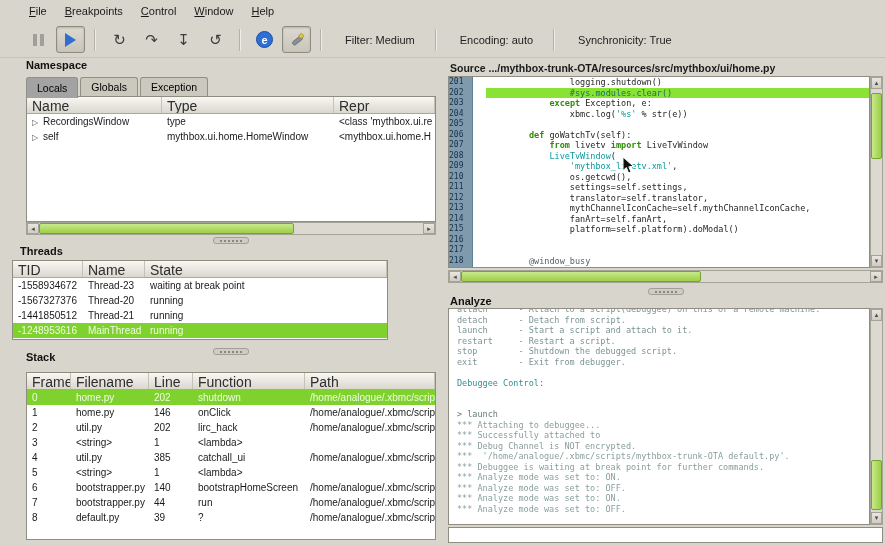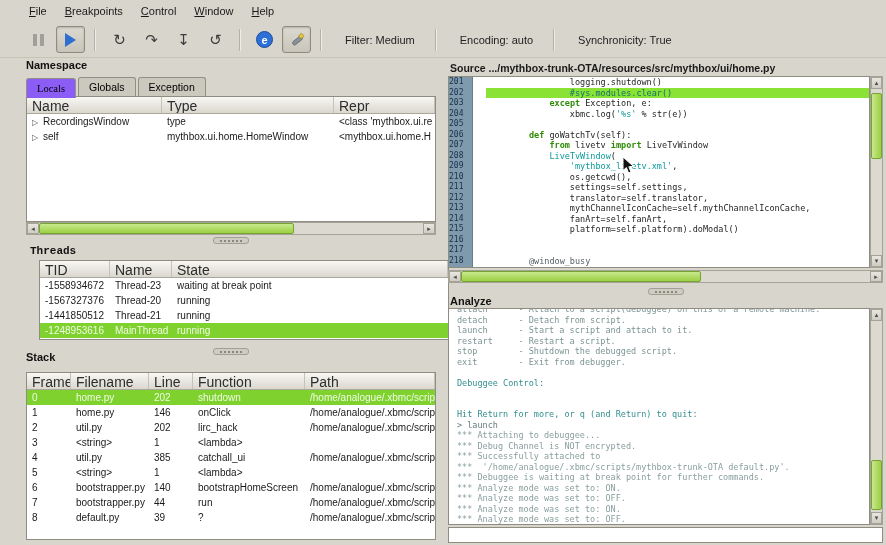--- a/index.html
+++ b/index.html
@@ -22,21 +22,21 @@
   .pause-icon { display:flex; gap:3px; opacity:.45; }
   .pause-icon i { width:4px; height:12px; background:#5f5f5f; display:block; }
   .play-icon { width:0; height:0; border-left:11px solid #2e6fd0; border-top:7px solid transparent; border-bottom:7px solid transparent; }
   .step-glyph { font-size:15px; line-height:15px; color:#3c3c3c; }
   .e-circle { width:17px; height:17px; border-radius:50%; background:#2d6fd6; border:1px solid #1c4d9e; color:#fff; font-weight:bold; font-size:11px; display:flex; align-items:center; justify-content:center; }
   
   .panel-title { position:absolute; font-weight:bold; font-size:11px; color:#111; }
   
   .tabs { position:absolute; left:26px; top:74px; height:23px; display:flex; align-items:flex-end; }
   .tab { padding:3px 10px 4px; border:1px solid #928f85; border-bottom:none; background:#cbc8be; border-radius:3px 3px 0 0; margin-right:2px; font-size:10.5px; cursor:pointer; }
-  .tab.active { background:#8b5cf6; position:relative; top:1px; padding-top:4px; z-index:2;font-family:Liberation Serif, serif; }
+  .tab.active { background:#a3a3a3; position:relative; top:1px; padding-top:4px; z-index:2; }
   
   .tbl { position:absolute; background:#fff; border:1px solid #8f8c82; overflow:hidden; }
   .thead { display:grid; height:17px; background:linear-gradient(#f8f7f3,#dad7ce); border-bottom:1px solid #aaa79d; }
   .th { padding:1px 5px; border-right:1px solid #c4c1b7; font-size:14px; color:#2d2d2d; overflow:hidden; white-space:nowrap; }
   .trow { display:grid; height:15px; line-height:15px; font-size:10px; white-space:nowrap; }
   .trow .cell { padding:0 5px; overflow:hidden; }
   .trow.sel { background:#7fd22e; color:#effbe3; }
   .ns-grid    { grid-template-columns:135px 172px 1fr; }
   .th-grid    { grid-template-columns:70px 62px 1fr; }
   .stack-grid { grid-template-columns:44px 78px 44px 112px 1fr; }
@@ -172,23 +172,23 @@
   <div class="hscroll" style="left:26px; top:222px; width:410px;">
     <span class="sarrow">◂</span>
     <span class="htrack">
         <span class="hthumb" style="left:0; width:255px;"></span>
       </span>
     <span class="sarrow">▸</span>
   </div>
 
   <div class="splitter" style="left:213px; top:237px;"></div>
 
-  <div class="panel-title" style="left:30px; top:245px;font-family:Liberation Mono, monospace;">Threads</div>
-
-  <div class="tbl" style="left:39px; top:260px; width:410px; height:80px;">
+  <div class="panel-title" style="left:20px; top:245px;">Threads</div>
+
+  <div class="tbl" style="left:12px; top:260px; width:376px; height:80px;">
     <div class="thead th-grid">
 
     <div class="th">TID</div>
         <div class="th">Name</div>
         <div class="th">State</div>
       </div>
     <div>
 
         <div class="trow th-grid">
           <div class="cell">-1558934672</div>
@@ -435,29 +435,28 @@
       <div class="cline c-help">exit        - Exit from debugger.</div>
 
       <div class="cline c-help"></div>
 
       <div class="cline c-hdr">Debuggee Control:</div>
 
       <div class="cline c-help"></div>
 
       <div class="cline c-help"></div>
 
-      <div class="cline c-hdr">Hit Return for more, or q (and Return) to quit:</div>
 
       <div class="cline c-cmd">&gt; launch</div>
 
       <div class="cline c-msg">*** Attaching to debuggee...</div>
 
+      <div class="cline c-msg">*** Successfully attached to</div>
+
       <div class="cline c-msg">*** Debug Channel is NOT encrypted.</div>
-
-      <div class="cline c-msg">*** Successfully attached to</div>
 
       <div class="cline c-msg">***  '/home/analogue/.xbmc/scripts/mythbox-trunk-OTA default.py'.</div>
 
       <div class="cline c-msg">*** Debuggee is waiting at break point for further commands.</div>
 
       <div class="cline c-msg">*** Analyze mode was set to: ON.</div>
 
       <div class="cline c-msg">*** Analyze mode was set to: OFF.</div>
 
       <div class="cline c-msg">*** Analyze mode was set to: ON.</div>

